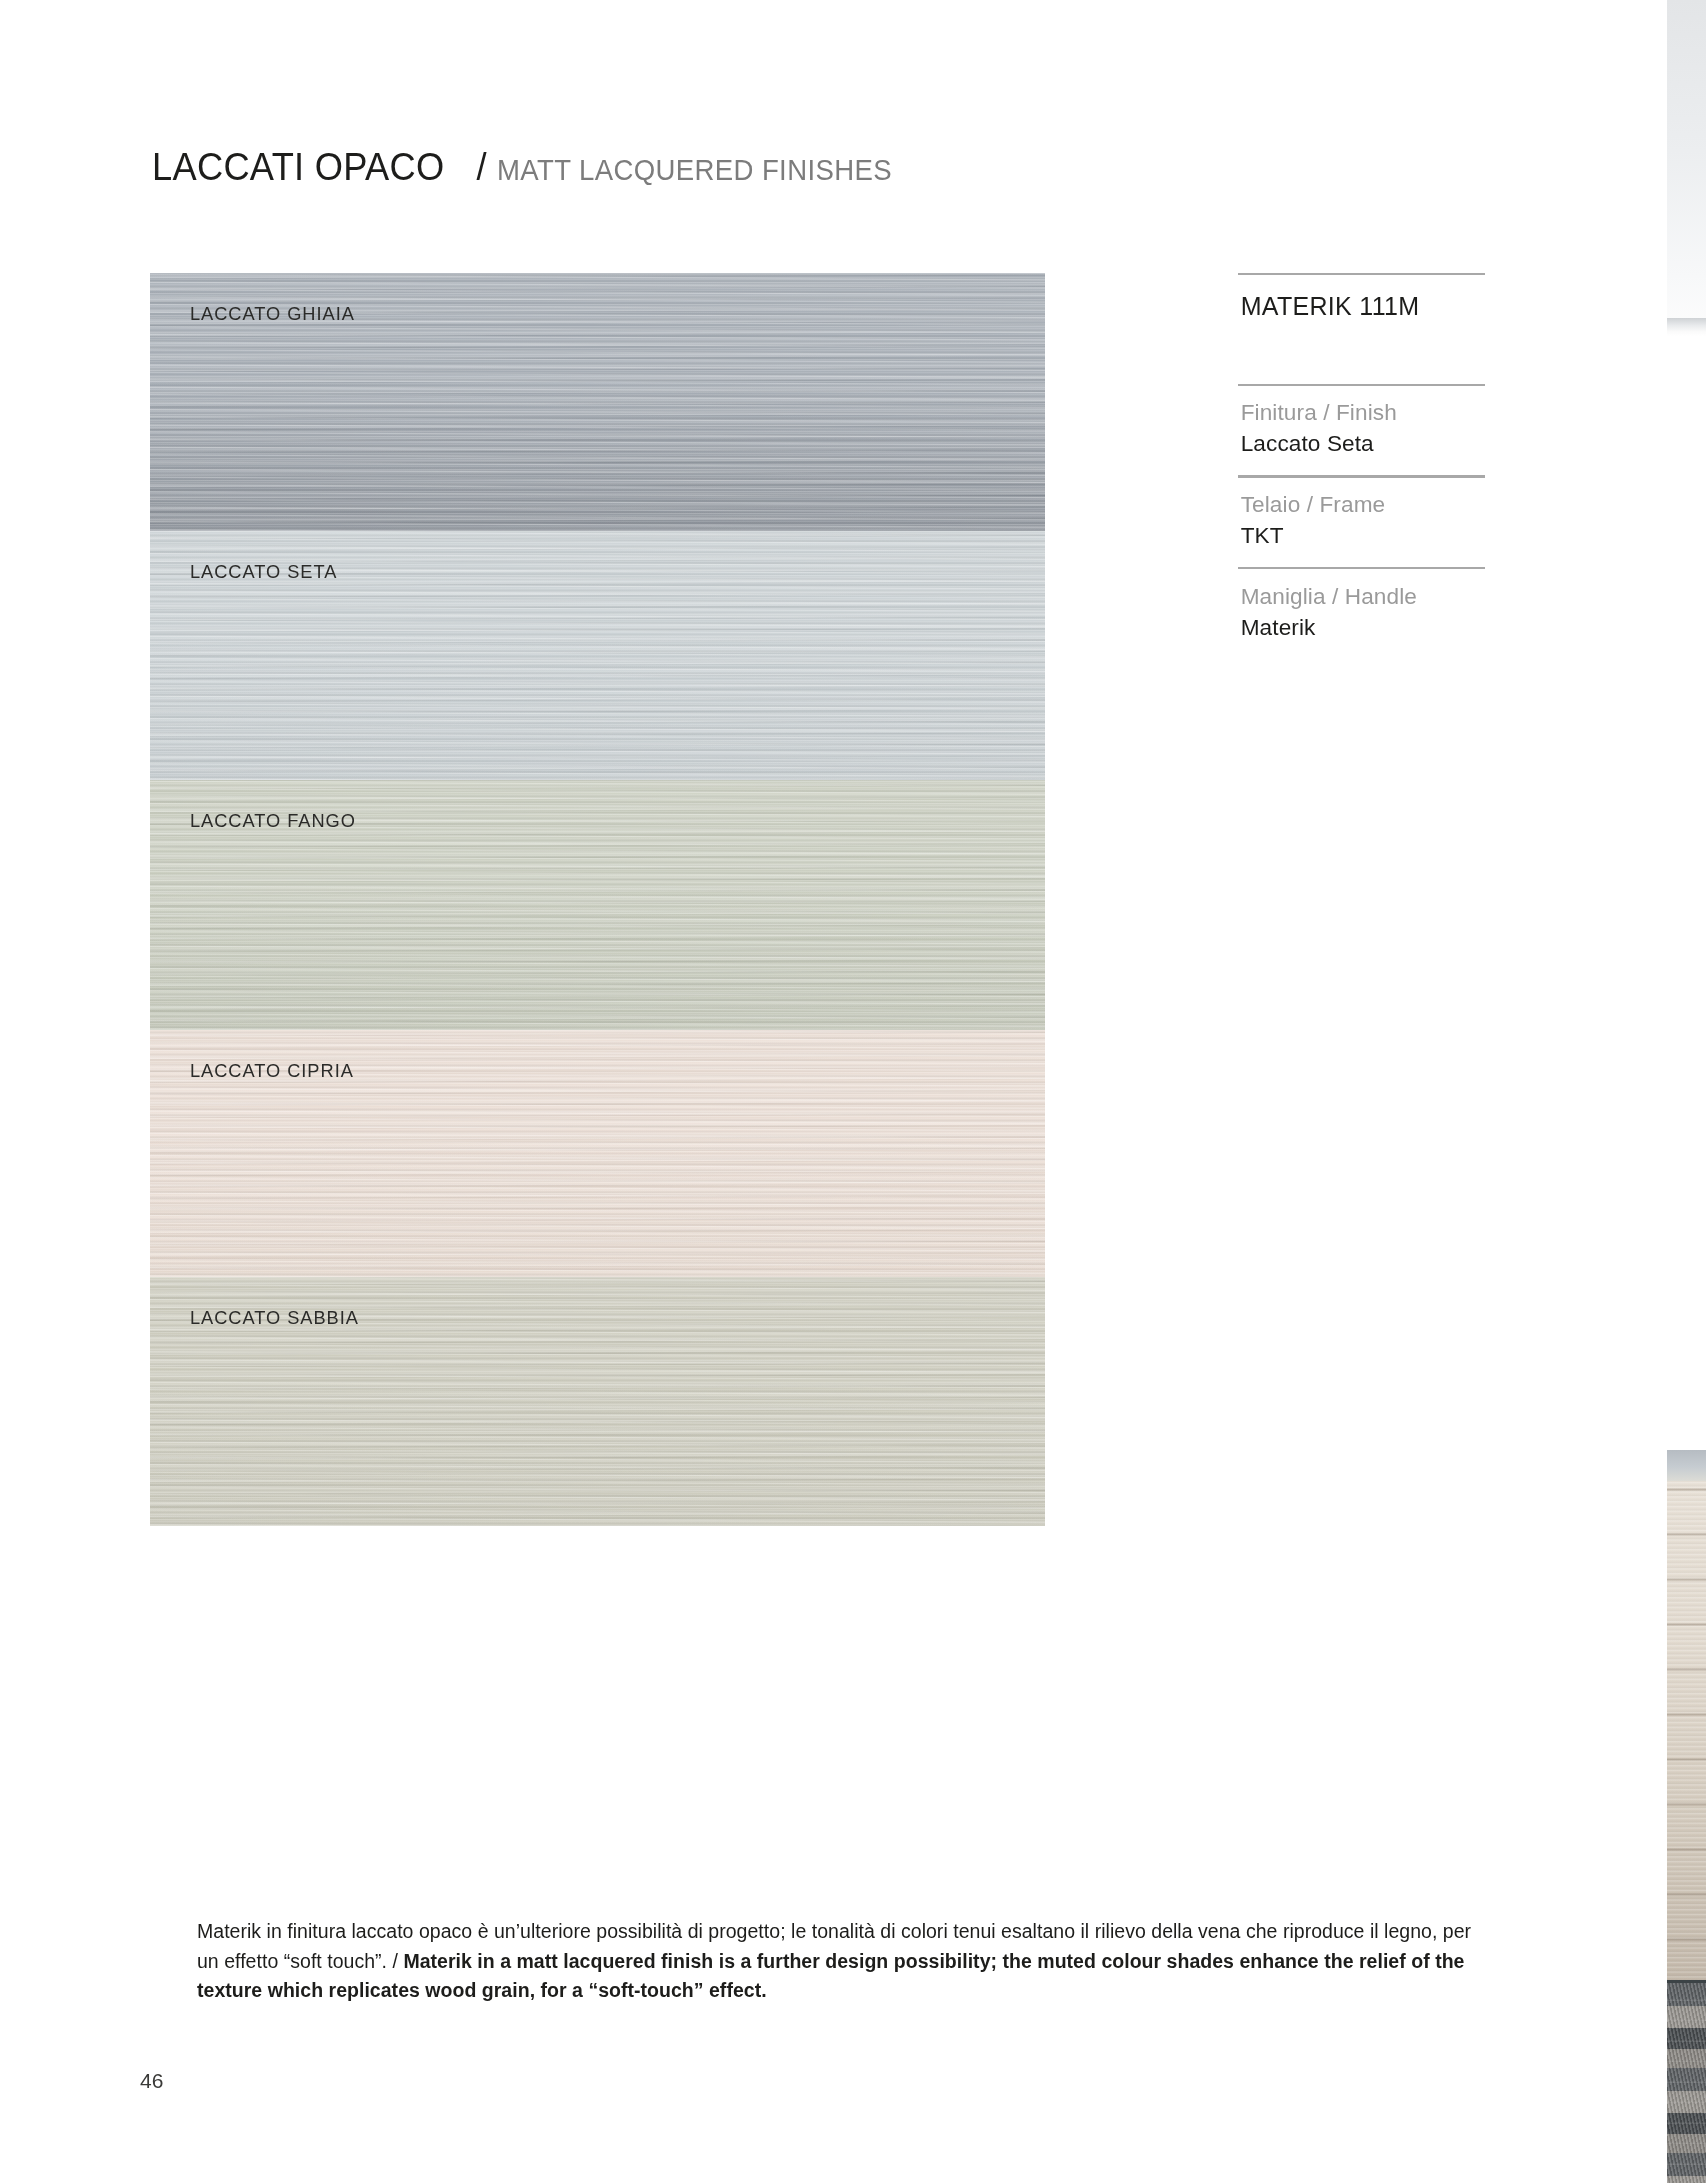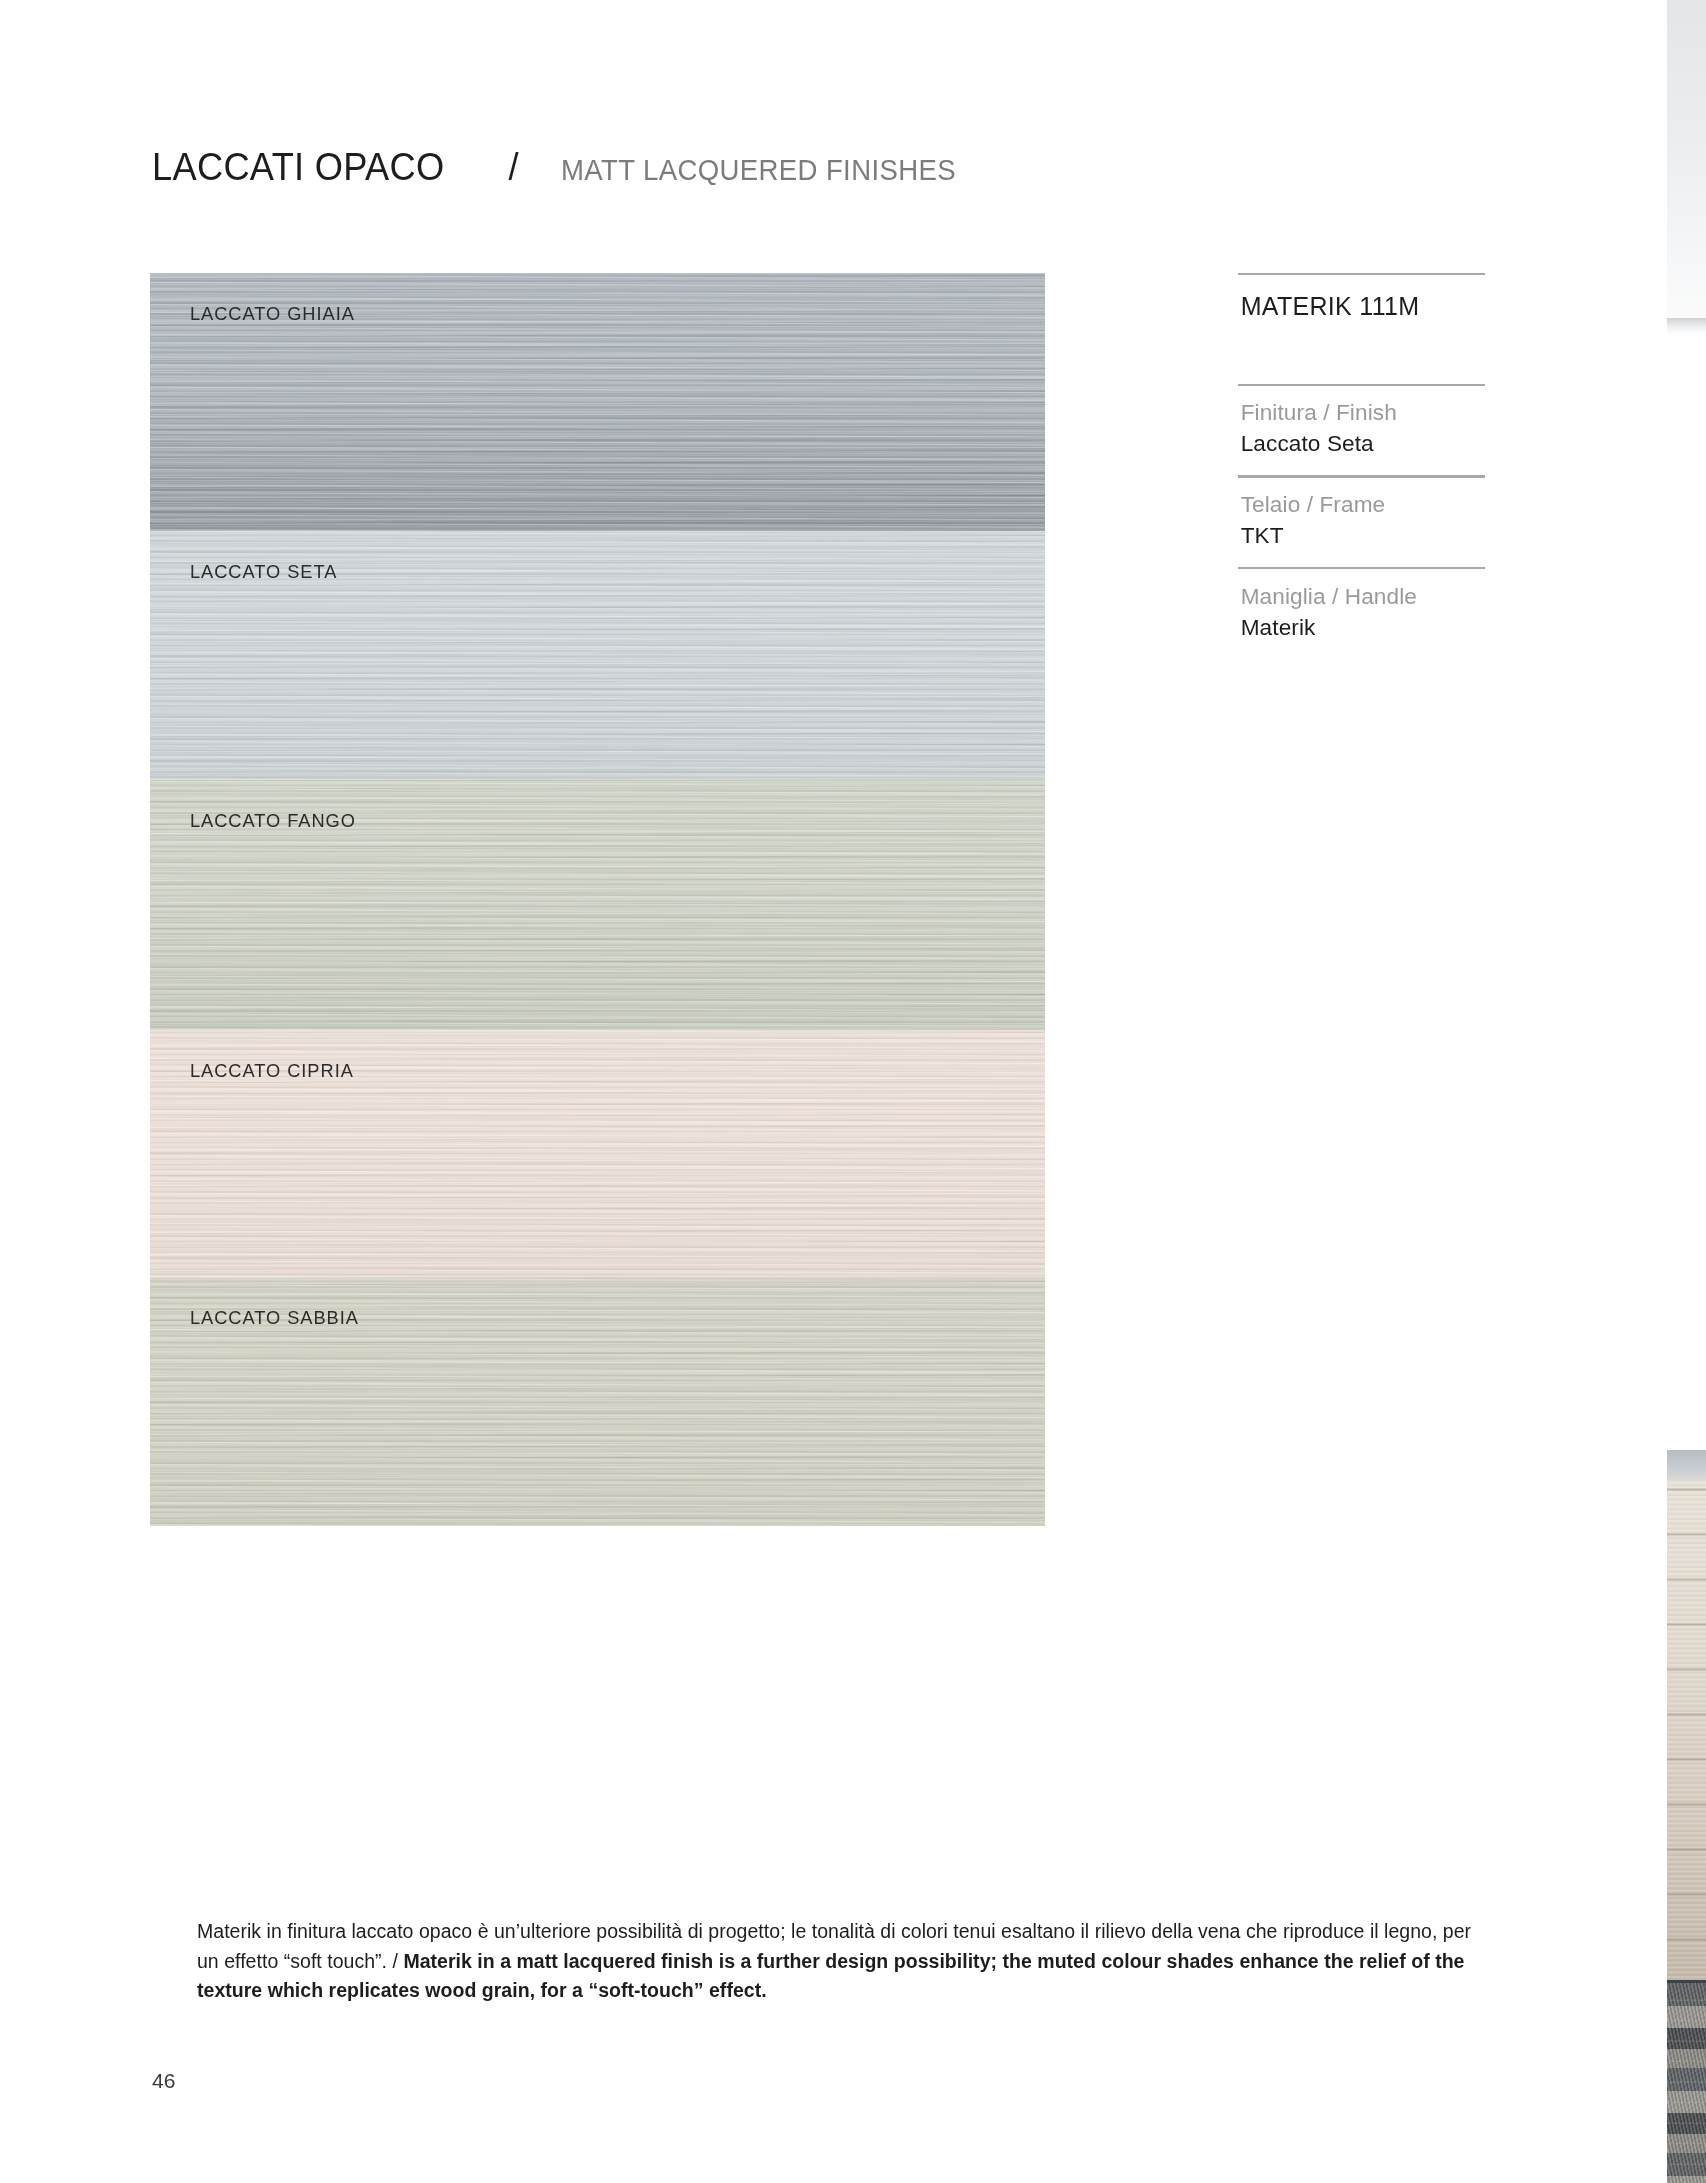--- a/index.html
+++ b/index.html
@@ -7,21 +7,21 @@
     width: 1707px; height: 2183px;
     background: #ffffff;
     font-family: "Liberation Sans", sans-serif;
     overflow: hidden;
   }
   .page { position: relative; width: 1707px; height: 2183px; background:#fff; }
 
   
   .title-row {
     position: absolute; left: 152px; top: 145px;
-    display: flex; align-items: baseline; white-space: nowrap; gap: 32px;
+    display: flex; align-items: baseline; white-space: nowrap;
   }
   .title-main {
     font-size: 39px; letter-spacing: 0.3px; color: #1d1d1b;
     font-weight: 400; transform: scaleX(0.93); transform-origin: left center;
   }
   .title-sep {
     font-size: 39px; color: #1d1d1b; font-weight: 400;
     margin: 0 9.6px; transform: scaleX(0.93);
   }
   .title-sub {
@@ -97,21 +97,21 @@
   .caption {
     position: absolute; left: 197px; top: 1917px; width: 1292px;
     font-size: 19.5px; line-height: 1.52; color: #1d1d1b;
     letter-spacing: 0.03px;
   }
   .caption .it { font-weight: 400; }
   .caption .en { font-weight: 700; text-align: right; }
 
   
   .page-num {
-    position: absolute; left: 152px; top: 2069px;
+    position: absolute; left: 140px; top: 2069px;
     font-size: 21px; color: #3a3a38; font-weight: 400;
   }
 
   
   .edge-strip {
     position: absolute; right: 0; top: 0; width: 40px; height: 2183px;
     overflow: hidden;
   }
   .edge-top {
     position: absolute; left: 0; top: 0; width: 40px; height: 336px;

